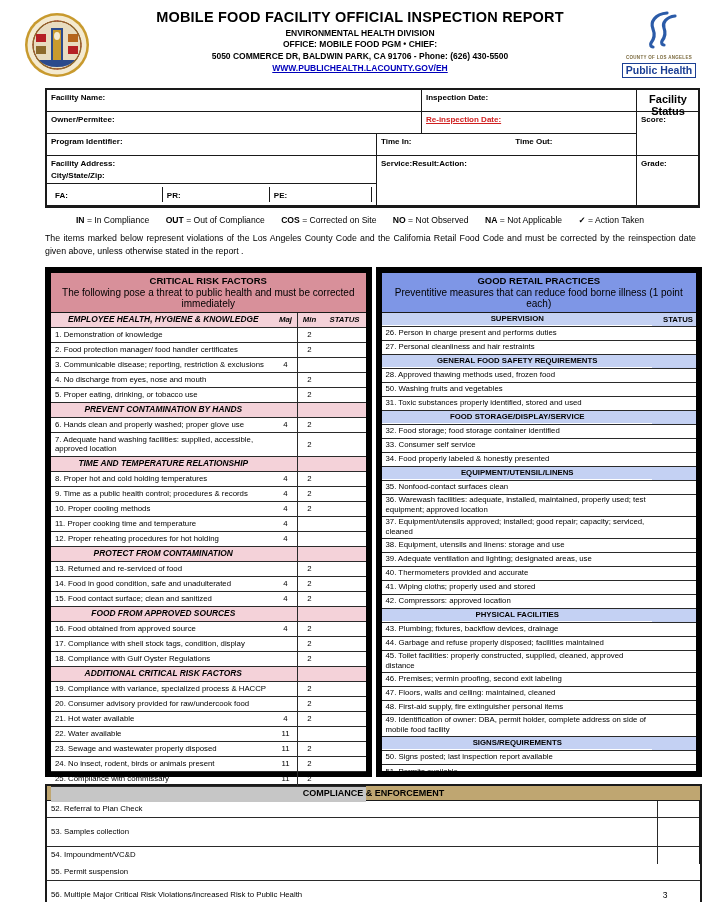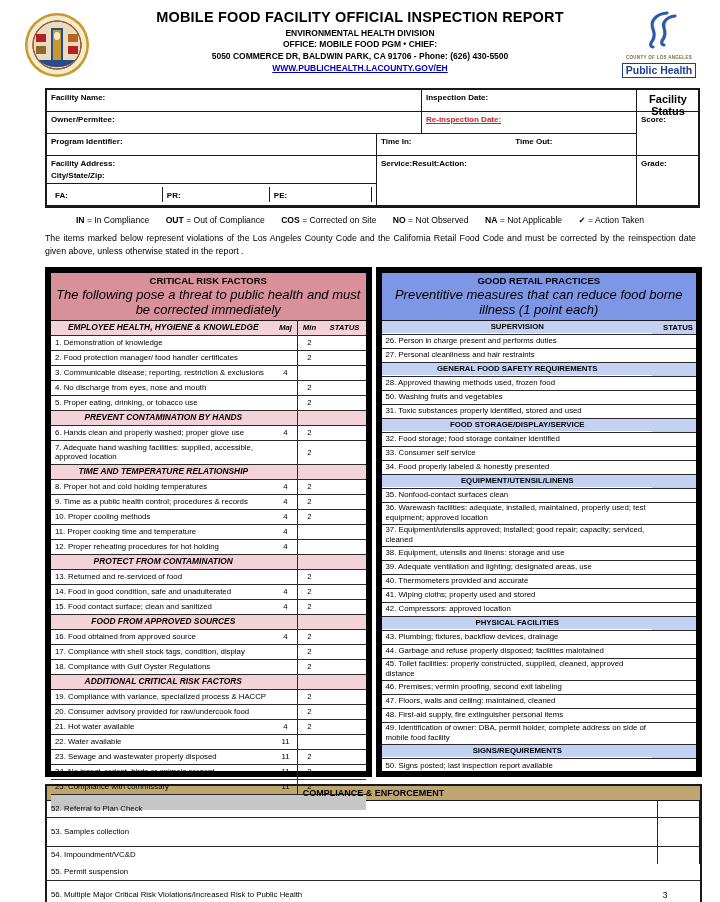--- a/index.html
+++ b/index.html
@@ -59,21 +59,21 @@
   .legend { text-align:center; font-size:8.6px; margin-top:7px; }
   .legend b { font-weight:bold; }
   .legend .seg { margin:0 7px; white-space:nowrap; }
   .notice { margin:7px 24px 0 45px; font-size:8.8px; text-align:justify; line-height:1.45; }
 
   
   .tables { display:flex; align-items:stretch; gap:4px; margin:9px 18px 0 45px; height:510px; }
   .tbl { flex:1; border:6px solid #000000; display:flex; flex-direction:column; background:#fff; }
   .t-title { text-align:center; padding:2px 4px 3px; border-bottom:1.5px solid #1a1a1a; }
   .t-title .tt1 { font-size:9.5px; font-weight:bold; }
-  .t-title .tt2 { font-size:13px; margin-top:1px;font-style:italic; }
+  .t-title .tt2 { font-size:10px; margin-top:1px; }
   .critical .t-title { background:var(--pink-dark,#d88f97); }
   .retail   .t-title { background:var(--blue-dark,#7e96e6); }
   .row { display:flex; align-items:center; border-bottom:1px solid #2a2a2a; min-height:15px; font-size:7.8px; }
   .row:last-child { border-bottom:none; }
   .row.h2 { min-height:24px; }
   .retail .row { min-height:14px; }
   .retail .row.h2 { min-height:22px; }
   .c-desc { flex:1; padding:1px 3px 1px 4px; line-height:1.2; }
   .c-maj  { width:22px; text-align:center; }
   .c-min  { width:25px; text-align:center; border-left:1px solid #2a2a2a; align-self:stretch;
@@ -506,20 +506,24 @@
           <div class="r-status" style="font-weight: normal;"></div>
         </div>
         <div class="row sect">
           <div class="r-desc">SIGNS/REQUIREMENTS</div>
           <div class="r-status"></div>
         </div>
         <div class="row">
           <div class="r-desc">50. Signs posted; last inspection report available</div>
           <div class="r-status" style="font-weight: normal;"></div>
         </div>
+        <div class="row">
+          <div class="r-desc">51. Permits available</div>
+          <div class="r-status" style="font-weight: normal;"></div>
+        </div>
       </div>
   </div>
 
   <div class="comp">
     <div class="comp-title">COMPLIANCE &amp; ENFORCEMENT</div>
     <div class="comp-body">
       <div class="comp-col left" id="comp-left">
           <div class="comp-row" style="min-height: 17px;">
             <div class="comp-desc">52. Referral to Plan Check</div>
             <div class="comp-stat"></div>

